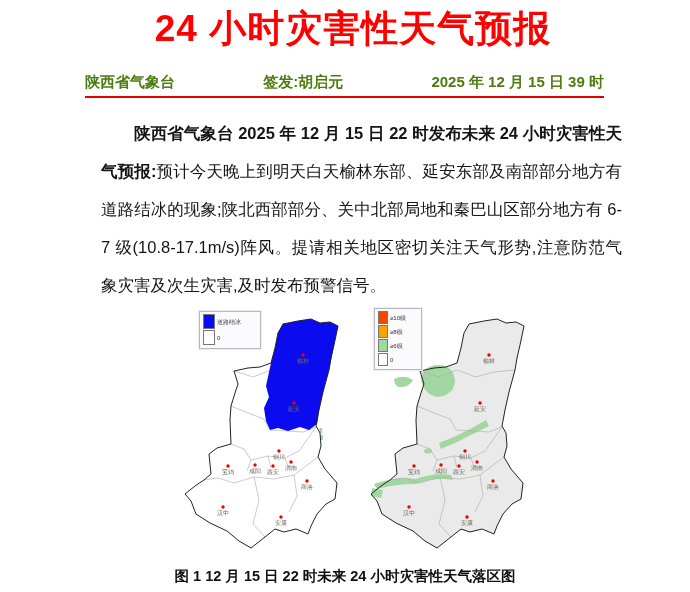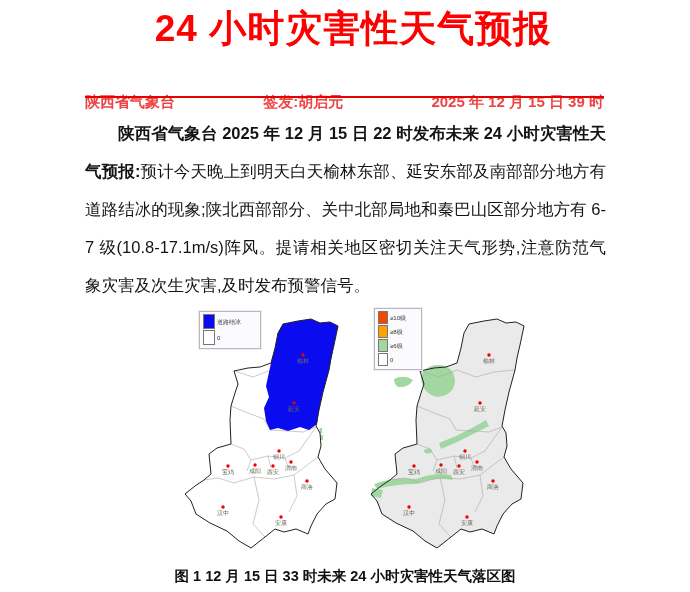--- a/index.html
+++ b/index.html
@@ -5,24 +5,24 @@
   html,body{margin:0;padding:0;}
   body{width:690px;height:592px;background:#ffffff;overflow:hidden;
        font-family:"Liberation Sans", sans-serif;}
   .page{position:relative;width:690px;height:592px;background:#fff;}
 
   .title{position:absolute;top:4px;left:8px;width:690px;text-align:center;
          font-size:37px;font-weight:bold;color:#fe0000;letter-spacing:1px;}
 
   .hdr{position:absolute;top:73px;left:85px;width:519px;display:flex;
        justify-content:space-between;align-items:center;
-       font-size:15px;font-weight:bold;color:#ef4444;white-space:nowrap;margin-top:20px;}
+       font-size:15px;font-weight:bold;color:#4d7c0f;white-space:nowrap;}
   .red-rule{position:absolute;top:96px;left:85px;width:519px;height:2px;background:#e60000;}
 
-  .body-text{position:absolute;top:114px;left:85px;width:521px;
+  .body-text{position:absolute;top:114px;left:101px;width:521px;
              font-size:16.5px;line-height:38px;color:#141414;
              text-align:justify;text-justify:inter-ideograph;}
   .body-text .lead{font-weight:bold;}
   .body-text .indent{display:inline-block;width:2em;}
 
   .map{position:absolute;top:300px;width:195px;height:265px;}
   .map-left{left:168px;}
   .map-right{left:354px;}
   .map svg{position:absolute;left:0;top:0;width:195px;height:265px;}
   .city-label{font-size:6px;fill:#6b6b60;font-family:"Liberation Sans",sans-serif;}
@@ -171,15 +171,15 @@
           <span class="sw" style="background: rgb(162, 215, 162);"></span>
           <span class="lb">≥6级</span>
         </div>
         <div class="lg-row">
           <span class="sw" style="background: rgb(255, 255, 255);"></span>
           <span class="lb">0</span>
         </div>
       </div>
   </div>
 
-  <div class="caption">图 1 12 月 15 日 33 时未来 24 小时灾害性天气落区图</div>
+  <div class="caption">图 1 12 月 15 日 22 时未来 24 小时灾害性天气落区图</div>
 
 </div>
 
 </body></html>

